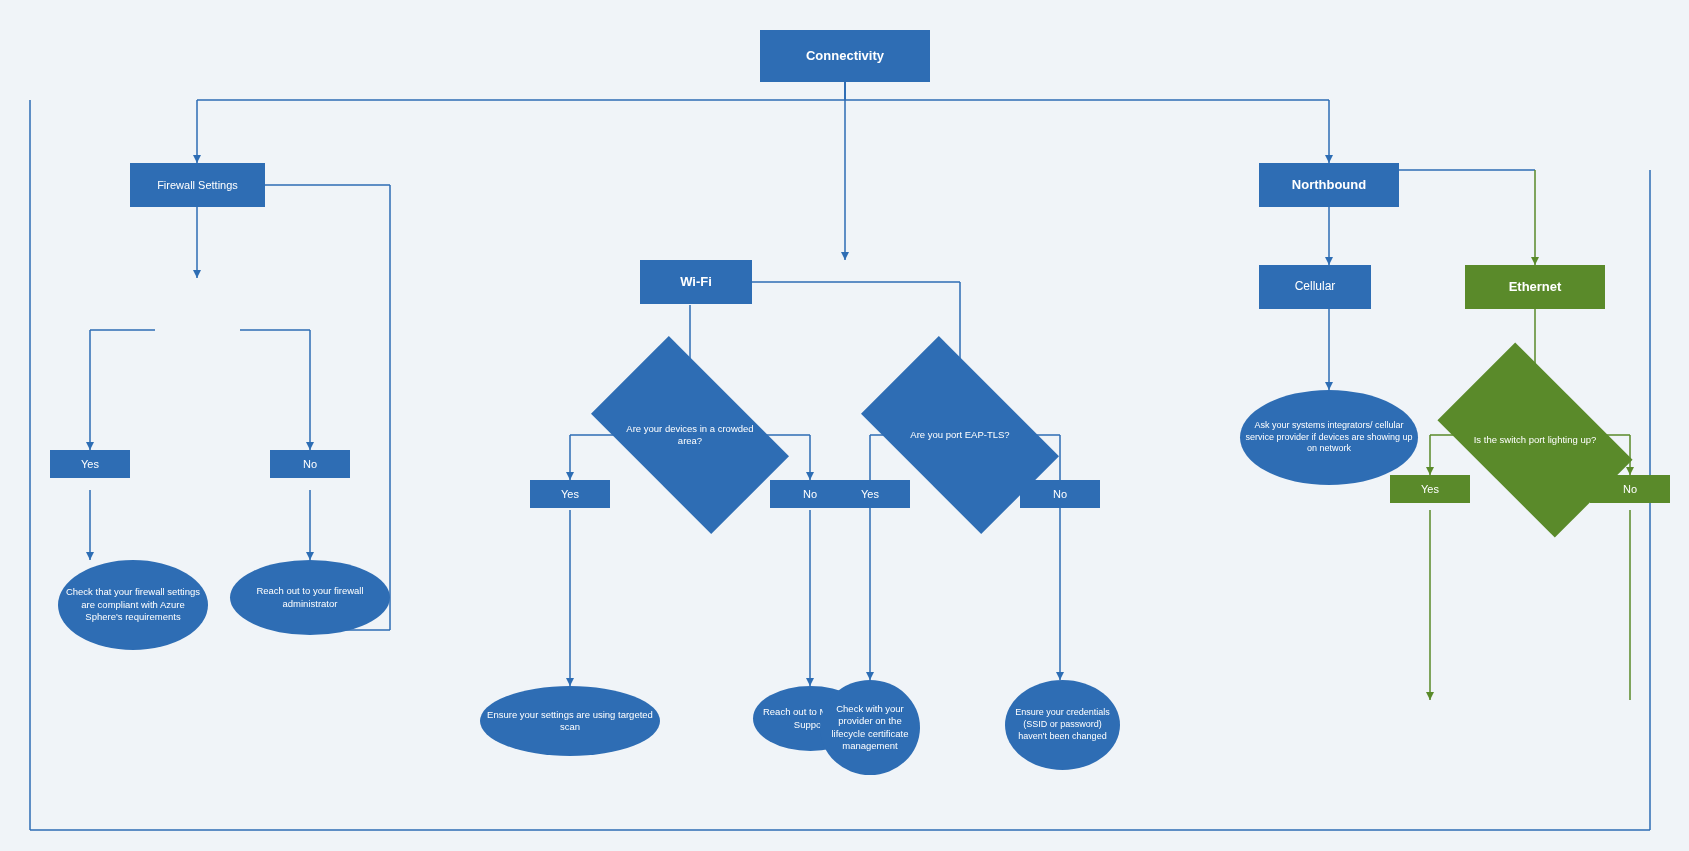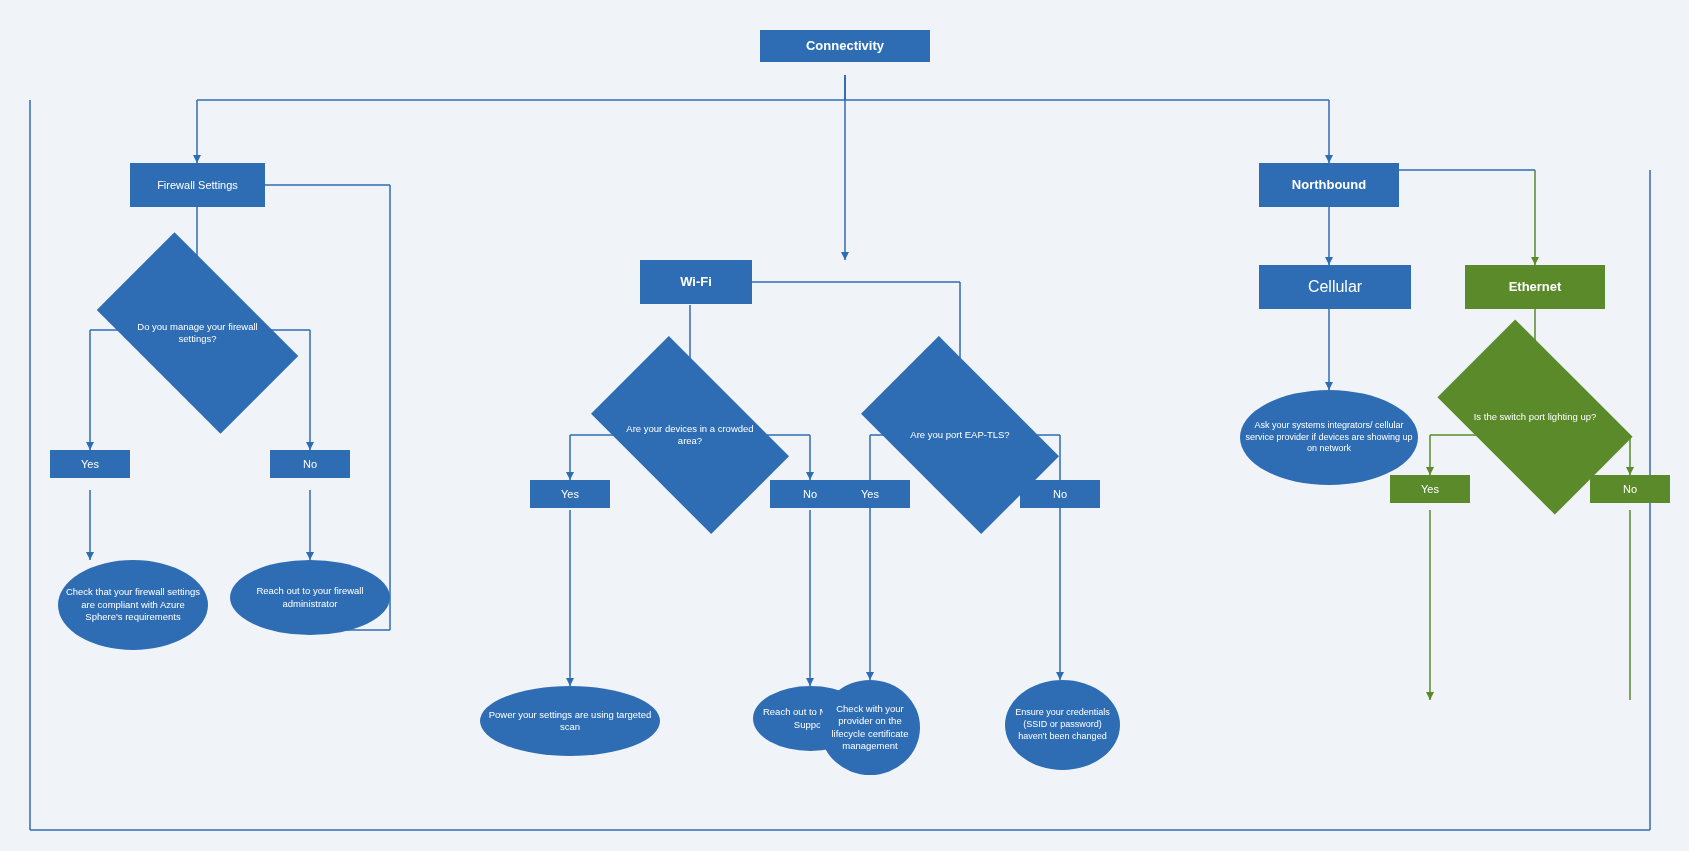--- a/index.html
+++ b/index.html
@@ -176,32 +176,28 @@
 
     <line x1="1630" y1="510" x2="1630" y2="700" stroke="#5a8a2a" stroke-width="1.5"></line>
     <polygon points="1430,700 1426,692 1434,692" fill="#5a8a2a"></polygon>
     <line x1="1430" y1="510" x2="1430" y2="700" stroke="#5a8a2a" stroke-width="1.5"></line>
 
     <line x1="30" y1="830" x2="1650" y2="830" stroke="#2e6db4" stroke-width="1.5"></line>
     <line x1="30" y1="100" x2="30" y2="830" stroke="#2e6db4" stroke-width="1.5"></line>
     <line x1="1650" y1="170" x2="1650" y2="830" stroke="#2e6db4" stroke-width="1.5"></line>
   </svg>
 
-  <div class="node rect-blue" style="left:760px; top:30px; width:170px; height:32px; font-size:13px; font-weight:600;">
+  <div class="node rect-blue" style="left:760px; top:30px; width:170px; height:52px; font-size:13px; font-weight:600;">
     <span>Connectivity</span>
   </div>
 
   <div class="node rect-blue" style="left:130px; top:163px; width:135px; height:44px;">
     <span>Firewall Settings</span>
   </div>
 
-  <div class="node diamond" style="left:110px; top:278px; width:175px; height:110px;">
-    <div class="diamond-inner"></div>
-    <span class="diamond-text" style="font-size:9.5px;">Do you manage your firewall settings?</span>
-  </div>
 
   <div class="node rect-blue small-rect" style="left:50px; top:450px; width:80px; height:28px;">
     <span>Yes</span>
   </div>
 
   <div class="node rect-blue small-rect" style="left:270px; top:450px; width:80px; height:28px;">
     <span>No</span>
   </div>
 
   <div class="node ellipse-blue" style="left:15px; top:560px; width:150px; height:90px; border-radius:50%; font-size:9.5px; padding:5px;margin-left:43px;">
@@ -223,21 +219,21 @@
 
   <div class="node rect-blue small-rect" style="left:530px; top:480px; width:80px; height:28px;">
     <span>Yes</span>
   </div>
 
   <div class="node rect-blue small-rect" style="left:770px; top:480px; width:80px; height:28px;">
     <span>No</span>
   </div>
 
   <div class="node ellipse-blue" style="left:480px; top:686px; width:180px; height:70px; border-radius:50%; font-size:9.5px; padding:5px;">
-    <span>Power your settings are using targeted scan</span>
+    <span>Ensure your settings are using targeted scan</span>
   </div>
 
   <div class="node ellipse-blue" style="left:753px; top:686px; width:115px; height:65px; border-radius:50%; font-size:9.5px; padding:5px;">
     <span>Reach out to Microsoft Support</span>
   </div>
 
   <div class="node diamond" style="left:875px; top:380px; width:170px; height:110px;">
     <div class="diamond-inner"></div>
     <span class="diamond-text" style="font-size:9.5px;">Are you port EAP-TLS?</span>
   </div>
@@ -255,33 +251,33 @@
   </div>
 
   <div class="node ellipse-blue" style="left:1005px; top:680px; width:115px; height:90px; border-radius:50%; font-size:9px; padding:5px;">
     <span>Ensure your credentials (SSID or password) haven't been changed</span>
   </div>
 
   <div class="node rect-blue" style="left:1259px; top:163px; width:140px; height:44px; font-size:13px; font-weight:600;">
     <span>Northbound</span>
   </div>
 
-  <div class="node rect-blue" style="left:1259px; top:265px; width:152px; height:44px; font-size:16px;">
+  <div class="node rect-blue" style="left:1259px; top:265px; width:112px; height:44px; font-size:12px;">
     <span>Cellular</span>
   </div>
 
   <div class="node ellipse-blue" style="left:1240px; top:390px; width:178px; height:95px; border-radius:50%; font-size:9px; padding:5px;">
     <span>Ask your systems integrators/ cellular service provider if devices are showing up on network</span>
   </div>
 
   <div class="node rect-green" style="left:1465px; top:265px; width:140px; height:44px; font-size:13px; font-weight:600;">
     <span>Ethernet</span>
   </div>
 
-  <div class="node diamond diamond-green" style="left:1452px; top:362px; width:166px; height:110px;">
+  <div class="node diamond diamond-green" style="left:1452px; top:385px; width:166px; height:110px;">
     <div class="diamond-inner" style="background:#5a8a2a;"></div>
     <span class="diamond-text" style="font-size:9.5px;">Is the switch port lighting up?</span>
   </div>
 
   <div class="node rect-green small-rect" style="left:1390px; top:475px; width:80px; height:28px;">
     <span>Yes</span>
   </div>
 
   <div class="node rect-green small-rect" style="left:1590px; top:475px; width:80px; height:28px;">
     <span>No</span>

